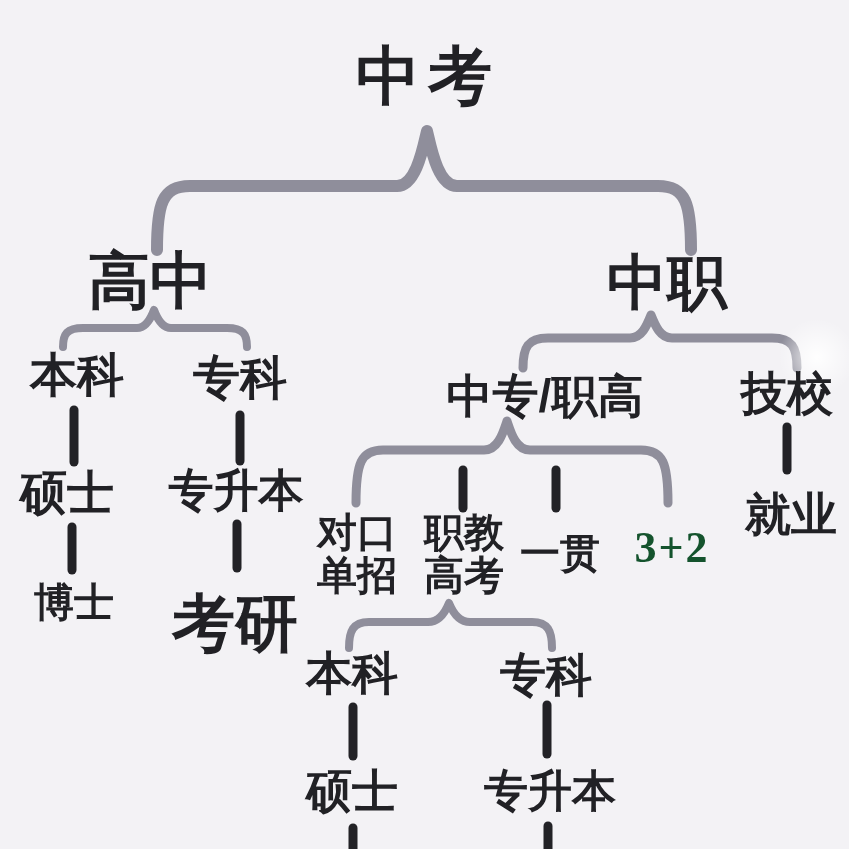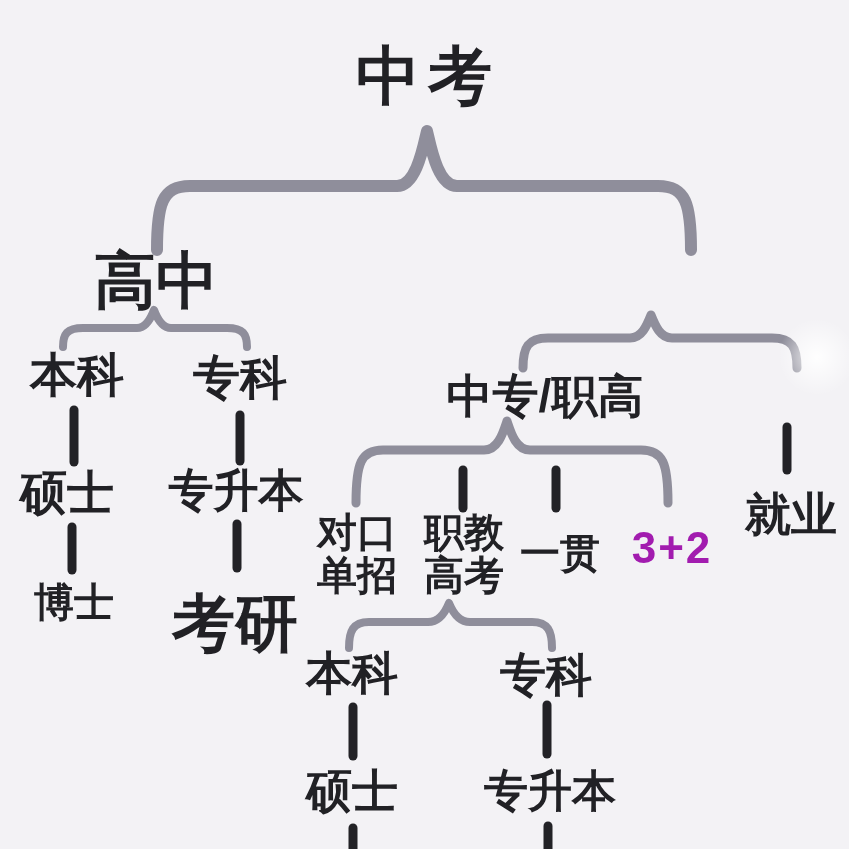--- a/index.html
+++ b/index.html
@@ -14,23 +14,23 @@
   .label{
     position:absolute;
     transform:translate(-50%,-50%);
     font-weight:800;
     color:#212125;
     white-space:nowrap;
     line-height:1;
   }
   .label.two-line{line-height:1.08;text-align:center;white-space:normal;}
   .plus-label{
-    font-family:Liberation Sans, sans-serif;
+    font-family:Liberation Serif, serif;
     font-weight:700;
-    color:#a21caf;
+    color:#14532d;
     letter-spacing:2px;
   }
   .glare{
     position:absolute;left:778px;top:318px;width:78px;height:78px;
     border-radius:50%;
     background:radial-gradient(circle, rgba(255,255,255,0.95) 0%, rgba(255,255,255,0) 70%);
     pointer-events:none;
   }
 </style>
 </head>
@@ -60,30 +60,32 @@
       <line x1="547" y1="705" x2="547" y2="754"></line>
       <line x1="353" y1="828" x2="353" y2="858"></line>
       <line x1="548" y1="826" x2="548" y2="858"></line>
     </g>
   </svg>
 
   <div class="glare"></div>
 
   <div class="label" style="left:428px;top:76px;font-size:64px;letter-spacing:8px;">中考</div>
 
-  <div class="label" style="left:156px;top:281px;font-size:62px;">高中</div>
+  <div class="label" style="left:150px;top:281px;font-size:62px;">高中</div>
+  <div class="label" style="left:667px;top:283px;font-size:60px;">中职</div>
 
   <div class="label" style="left:77px;top:374px;font-size:47px;">本科</div>
   <div class="label" style="left:240px;top:377px;font-size:47px;">专科</div>
   <div class="label" style="left:67px;top:492px;font-size:47px;">硕士</div>
   <div class="label" style="left:236px;top:490px;font-size:45px;">专升本</div>
   <div class="label" style="left:74px;top:602px;font-size:40px;">博士</div>
   <div class="label" style="left:235px;top:607px;font-size:63px;margin-top:16px;">考研</div>
 
   <div class="label" style="left:505px;top:396px;font-size:46px;margin-left:40px;">中专/职高</div>
+  <div class="label" style="left:787px;top:393px;font-size:46px;">技校</div>
   <div class="label" style="left:791px;top:514px;font-size:46px;">就业</div>
 
   <div class="label two-line" style="left:357px;top:554px;font-size:40px;">
     <div>对口</div>
     <div>单招</div>
   </div>
   <div class="label two-line" style="left:464px;top:554px;font-size:40px;">
     <div>职教</div>
     <div>高考</div>
   </div>

